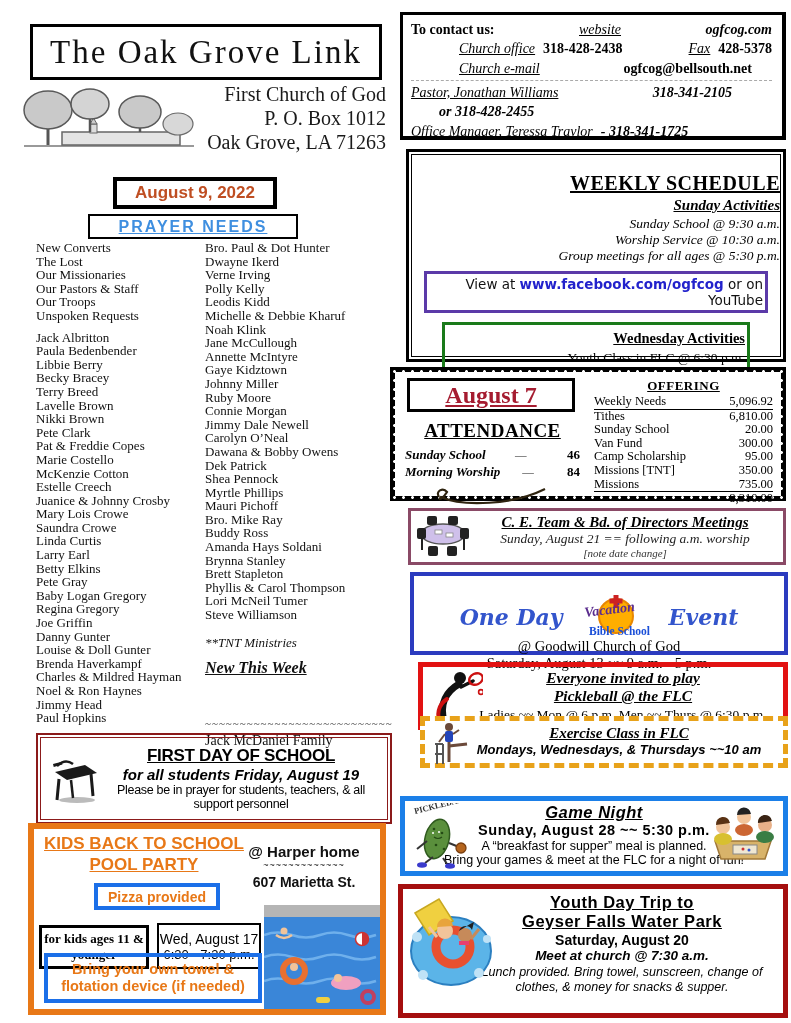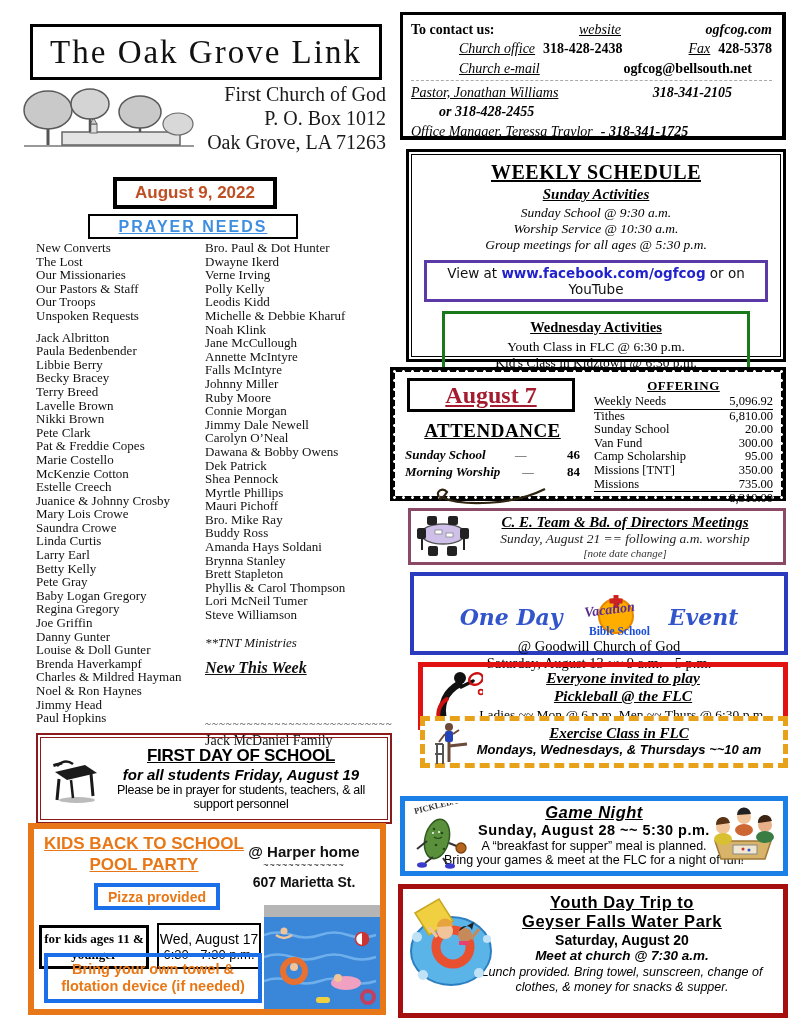--- a/index.html
+++ b/index.html
@@ -74,21 +74,21 @@
   .c-lbl { font-style:italic; text-decoration:underline; }
   .c-sp { flex:1; }
   .c-indent { padding-left:48px; }
   .c-val { font-weight:bold; }
   .c-ital-val { font-weight:bold; font-style:italic; }
   .c-sep { border-top:1px dashed #aaa; margin-top:2px; padding-top:2px; }
 
   
   .weekly-box { position:absolute; left:411px; top:154px; width:370px; height:203px;
     border:1px solid #000; box-shadow:0 0 0 2px #fff, 0 0 0 5px #000; background:#fff;
-    text-align:center; padding-top:6px; }
+    text-align:right; padding-top:17px; }
   .wk-title { font-size:20px; font-weight:bold; text-decoration:underline; letter-spacing:0.5px; }
   .wk-sun { font-size:15px; font-weight:bold; font-style:italic; text-decoration:underline; margin-top:2px; }
   .wk-lines { font-size:13.5px; font-style:italic; line-height:1.18; margin-top:2px; }
   .fb-bar { margin:7px 12px 0 12px; border:3px solid #5b3aa8; padding:2px 2px;
     font-family:"DejaVu Sans", sans-serif; font-size:13.5px; color:#111; }
   .fb-link { color:#2222cc; font-weight:bold; }
   .wed-box { margin:9px 30px 0 30px; border:3px solid #1a7a1a; padding:5px 2px 8px 2px; }
   .wed-title { font-size:14.5px; font-weight:bold; text-decoration:underline; }
   .wed-lines { font-size:13.5px; line-height:1.2; margin-top:3px; }
 
@@ -228,21 +228,21 @@
         <div class="name-line">Pete Clark</div>
         <div class="name-line">Pat &amp; Freddie Copes</div>
         <div class="name-line">Marie Costello</div>
         <div class="name-line">McKenzie Cotton</div>
         <div class="name-line">Estelle Creech</div>
         <div class="name-line">Juanice &amp; Johnny Crosby</div>
         <div class="name-line">Mary Lois Crowe</div>
         <div class="name-line">Saundra Crowe</div>
         <div class="name-line">Linda Curtis</div>
         <div class="name-line">Larry Earl</div>
-        <div class="name-line">Betty Kelly</div>
+        <div class="name-line">Betty Elkins</div>
         <div class="name-line">Pete Gray</div>
         <div class="name-line">Baby Logan Gregory</div>
         <div class="name-line">Regina Gregory</div>
         <div class="name-line">Joe Griffin</div>
         <div class="name-line">Danny Gunter</div>
         <div class="name-line">Louise &amp; Doll Gunter</div>
         <div class="name-line">Brenda Haverkampf</div>
         <div class="name-line">Charles &amp; Mildred Hayman</div>
         <div class="name-line">Noel &amp; Ron Haynes</div>
         <div class="name-line">Jimmy Head</div>
@@ -255,21 +255,21 @@
 
     <div class="name-line">Bro. Paul &amp; Dot Hunter</div>
         <div class="name-line">Dwayne Ikerd</div>
         <div class="name-line">Verne Irving</div>
         <div class="name-line">Polly Kelly</div>
         <div class="name-line">Leodis Kidd</div>
         <div class="name-line">Michelle &amp; Debbie Kharuf</div>
         <div class="name-line">Noah Klink</div>
         <div class="name-line">Jane McCullough</div>
         <div class="name-line">Annette McIntyre</div>
-        <div class="name-line">Falls McIntyre</div>
+        <div class="name-line">Gaye Kidztown</div>
         <div class="name-line">Johnny Miller</div>
         <div class="name-line">Ruby Moore</div>
         <div class="name-line">Connie Morgan</div>
         <div class="name-line">Jimmy Dale Newell</div>
         <div class="name-line">Carolyn O’Neal</div>
         <div class="name-line">Dawana &amp; Bobby Owens</div>
         <div class="name-line">Dek Patrick</div>
         <div class="name-line">Shea Pennock</div>
         <div class="name-line">Myrtle Phillips</div>
         <div class="name-line">Mauri Pichoff</div>

